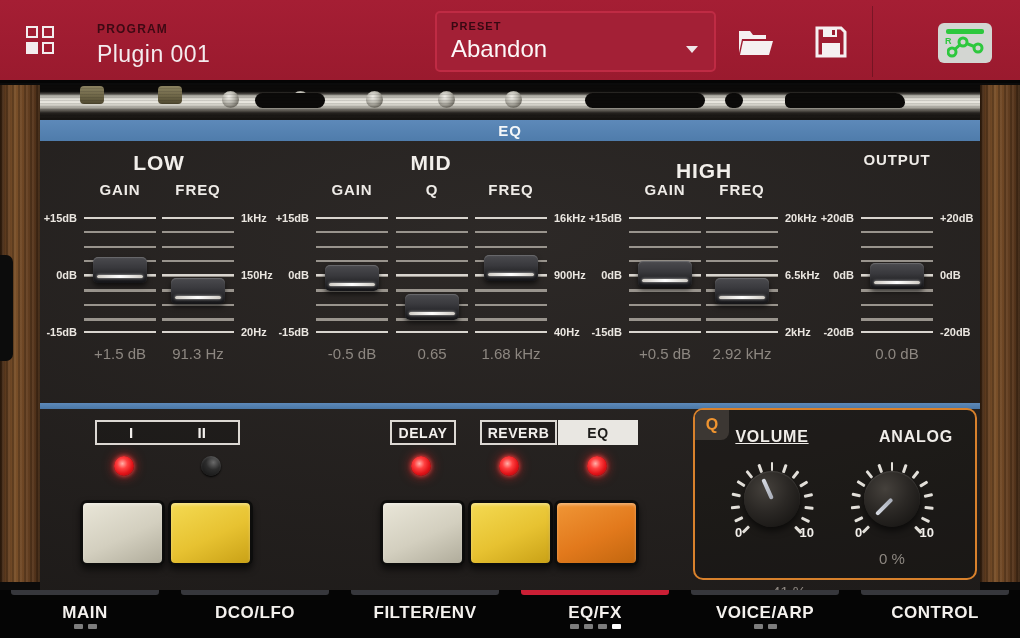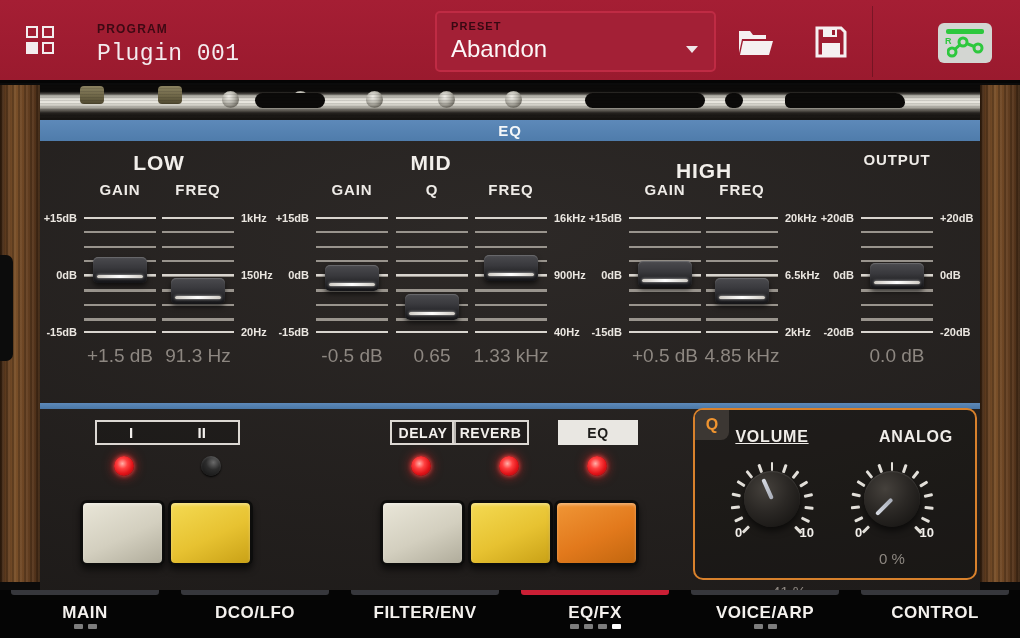--- a/index.html
+++ b/index.html
@@ -6,21 +6,21 @@
   *{box-sizing:border-box;font-family:"Liberation Sans",sans-serif;}
   #app{position:relative;width:1020px;height:638px;background:#0b0b0b;overflow:hidden;}
 
   
   .hdr{position:absolute;left:0;top:0;width:1020px;height:83px;background:linear-gradient(180deg,#a51e34 0%,#9a1a2e 100%);border-bottom:3px solid #050505;}
   .grid-icon{position:absolute;left:26px;top:26px;width:30px;height:30px;display:grid;grid-template-columns:12px 12px;grid-template-rows:12px 12px;gap:4px;cursor:pointer;}
   .grid-icon span{border:2px solid #f3edee;background:transparent;}
   .grid-icon span.filled{background:#f3edee;}
   .prog{position:absolute;left:97px;top:22px;}
   .prog .lbl{font-size:12px;font-weight:700;letter-spacing:.1em;color:rgba(43,6,14,.85);}
-  .prog .val{font-size:23px;color:#f4ebee;margin-top:5px;letter-spacing:.02em;font-family:Liberation Mono, monospace;}
+  .prog .val{font-size:23px;color:#f4ebee;margin-top:5px;letter-spacing:.02em;}
   .preset{position:absolute;left:435px;top:11px;width:281px;height:61px;background:#a32036;border:2px solid #bf2b44;border-radius:5px;padding:7px 14px;cursor:pointer;}
   .preset .lbl{font-size:11px;font-weight:700;letter-spacing:.1em;color:rgba(43,6,14,.9);}
   .preset .val{font-size:24px;color:#fcf7f8;margin-top:3px;}
   .caret{position:absolute;right:16px;top:33px;width:0;height:0;border-left:6px solid transparent;border-right:6px solid transparent;border-top:7px solid #efe6e8;}
   .hbtn{position:absolute;top:22px;width:46px;height:40px;background:transparent;border:0;cursor:pointer;display:flex;align-items:center;justify-content:center;padding:0;}
   .hdr-divider{position:absolute;left:872px;top:6px;width:1px;height:71px;background:rgba(0,0,0,.25);}
   .autom-btn{position:absolute;left:938px;top:23px;width:54px;height:40px;background:#d3d6d2;border:0;border-radius:6px;cursor:pointer;padding:0;}
   .autom-bar{position:absolute;left:8px;top:6px;width:38px;height:5px;border-radius:2px;background:#2dc83d;}
   .autom-r{position:absolute;left:7px;top:13px;font-size:9px;font-weight:700;color:#2dc83d;}
 
@@ -42,21 +42,21 @@
   .blob{position:absolute;top:8px;height:15px;background:#0b0a09;border-radius:8px;}
   .jack{position:absolute;top:6px;width:17px;height:17px;border-radius:50%;background:radial-gradient(circle at 40% 35%,#f2f0ea 0%,#b9b7ae 40%,#706d64 75%,#3a3832 100%);}
   .knobbase{position:absolute;top:1px;width:24px;height:18px;border-radius:4px;background:linear-gradient(180deg,#8a8160 0%,#6f6748 55%,#4e472f 100%);}
 
   .eqbar{position:absolute;left:0;top:35px;width:940px;height:21px;background:linear-gradient(180deg,#5d89b9 0%,#4f7cab 100%);display:flex;align-items:center;justify-content:center;}
   .eqbar span{color:#f4f6f8;font-size:15px;font-weight:700;letter-spacing:.06em;}
   .divider2{position:absolute;left:0;top:318px;width:940px;height:6px;background:linear-gradient(180deg,#5d89b9 0%,#4a77a6 100%);}
 
   .sec-hd{position:absolute;top:66px;transform:translateX(-50%);color:#f2efeb;font-size:21px;font-weight:700;letter-spacing:.04em;}
   .par-lbl{position:absolute;top:96px;transform:translateX(-50%);color:#eeebe7;font-size:15px;font-weight:700;letter-spacing:.06em;}
-  .val-lbl{position:absolute;top:260px;width:110px;margin-left:-55px;text-align:center;color:#8d8781;font-size:19px;}
+  .val-lbl{position:absolute;top:260px;width:110px;margin-left:-55px;text-align:center;color:#8d8781;font-size:15px;}
 
   
   .slider{position:absolute;top:123px;width:78px;height:134px;cursor:pointer;}
   .groove{position:absolute;left:50%;margin-left:-5px;top:0;width:10px;height:134px;background:linear-gradient(90deg,#060606,#131315 50%,#060606);border-radius:5px;box-shadow:inset 0 0 4px #000, 0 1px 0 rgba(255,255,255,.06);}
   .ticks{position:absolute;left:50%;margin-left:-36px;top:9px;width:72px;height:118px;
     background-image:
       linear-gradient(#d9d5cf,#d9d5cf),linear-gradient(#d9d5cf,#d9d5cf),linear-gradient(#d9d5cf,#d9d5cf),
       repeating-linear-gradient(to bottom,#99948d 0 2px,transparent 2px 14.5px);
     background-size:100% 2px,100% 2px,100% 2px,100% 116px;
     background-position:0 0,0 57px,0 114px,0 0;background-repeat:no-repeat;}
@@ -285,38 +285,38 @@
         <span>+20dB</span>
           <span>0dB</span>
           <span>-20dB</span>
       </div>
     </div>
 
     <div class="val-lbl" style="left:80px;">+1.5 dB</div>
     <div class="val-lbl" style="left:158px;">91.3 Hz</div>
     <div class="val-lbl" style="left:312px;">-0.5 dB</div>
     <div class="val-lbl" style="left:392px;">0.65</div>
-    <div class="val-lbl" style="left:471px;">1.33 kHz</div>
+    <div class="val-lbl" style="left:471px;">1.68 kHz</div>
     <div class="val-lbl" style="left:625px;">+0.5 dB</div>
-    <div class="val-lbl" style="left:702px;">4.85 kHz</div>
+    <div class="val-lbl" style="left:702px;">2.92 kHz</div>
     <div class="val-lbl" style="left:857px;">0.0 dB</div>
 
     <div class="divider2"></div>
 
     <div class="selbox" style="left:55px;width:145px;">
       <span>I</span>
       <span>II</span>
     </div>
     <div class="led on" style="left:84px;"></div>
     <div class="led off" style="left:171px;"></div>
     <div class="pad beige" style="left:40px;"></div>
     <div class="pad yellow" style="left:128px;"></div>
 
     <button class="fxbtn" style="left:350px;width:66px;">DELAY</button>
-    <button class="fxbtn" style="left:412px;width:77px;">REVERB</button>
+    <button class="fxbtn" style="left:440px;width:77px;">REVERB</button>
     <button class="fxbtn active" style="left:518px;width:80px;">EQ</button>
     <div class="led on" style="left:381px;"></div>
     <div class="led on" style="left:469px;"></div>
     <div class="led on" style="left:557px;"></div>
     <div class="pad beige" style="left:340px;"></div>
     <div class="pad yellow" style="left:428px;"></div>
     <div class="pad orange" style="left:514px;"></div>
 
     <div class="qpanel">
       <div class="qbadge">Q</div>

